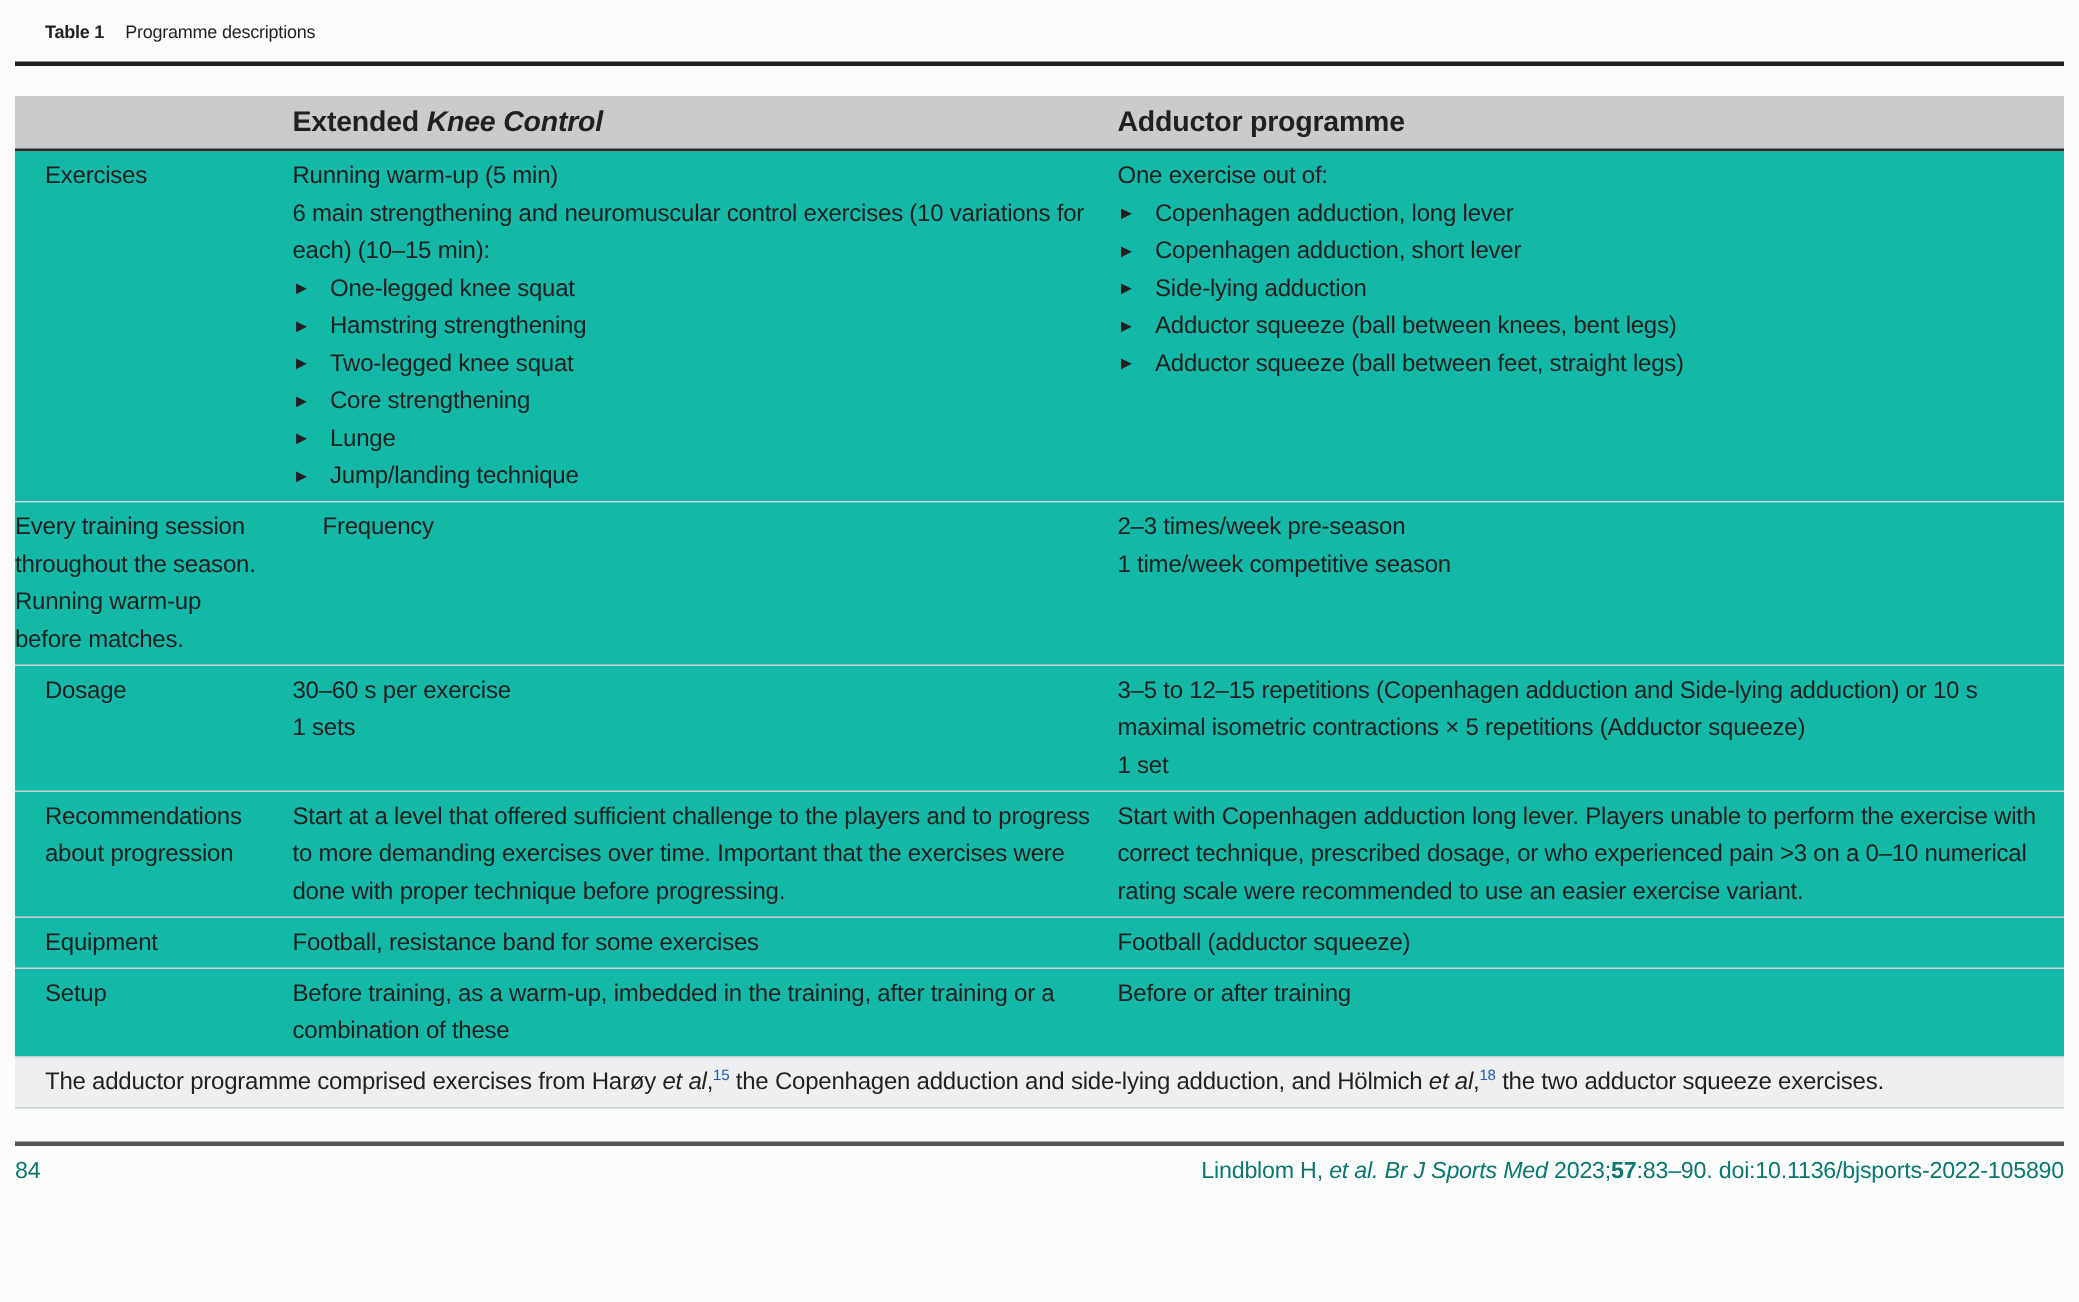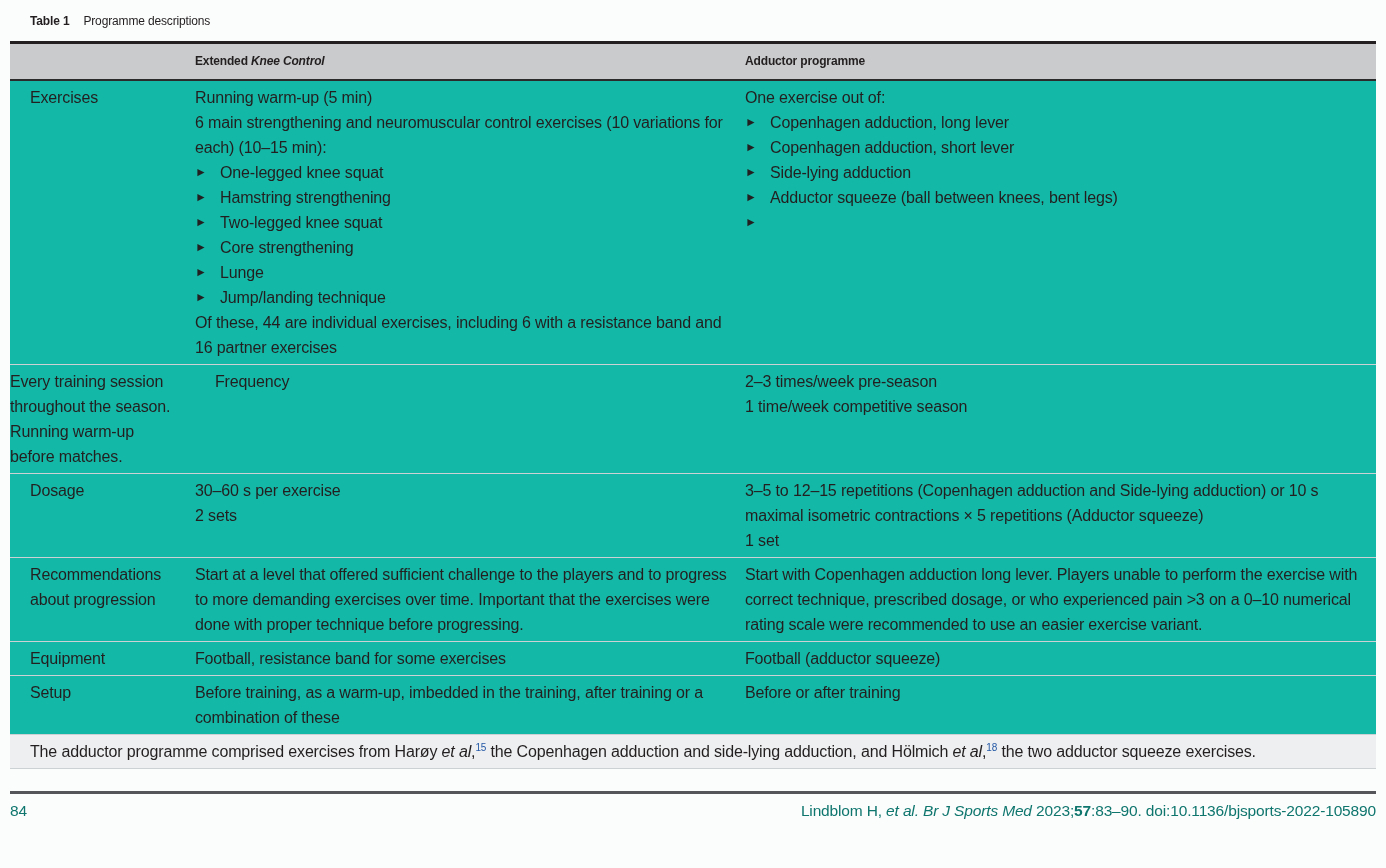--- a/index.html
+++ b/index.html
@@ -13,21 +13,21 @@
   }
   .page{padding:0 10px;}
   
   .tbl-title{padding:9px 0 8px 20px;font-size:12px;line-height:24px;}
   .tbl-title .tnum{font-weight:bold;margin-right:14px;}
   
   .tbl{border-top:3px solid #231f20;}
   .thead{
     display:grid;grid-template-columns:185px 550px 631px;
     background:#c9cbcc;border-bottom:2px solid #2b2b2b;
-    padding:7px 0;font-size:12px;font-weight:bold;line-height:21px;
+    padding:7px 0;font-size:19px;font-weight:bold;line-height:21px;margin-top:20px;
   }
   .thead .hc2{padding-right:14px;}
   .trow{
     display:grid;grid-template-columns:185px 550px 631px;
     background:#14b8a6;border-bottom:1px solid #ccd1d4;
     padding:4px 0;font-size:16px;line-height:25px;
   }
   .cell{padding-right:14px;}
   .c-label{padding-left:20px;padding-right:8px;}
   .line{margin:0;}
@@ -91,21 +91,20 @@
             <span>Core strengthening</span>
           </div>
         <div class="bline">
             <span class="bul">►</span>
             <span>Lunge</span>
           </div>
         <div class="bline">
             <span class="bul">►</span>
             <span>Jump/landing technique</span>
           </div>
-        <p class="line">Of these, 44 are individual exercises, including 6 with a resistance band and 16 partner exercises</p>
       </div>
       <div class="cell">
         <p class="line">One exercise out of:</p>
         <div class="bline">
             <span class="bul">►</span>
             <span>Copenhagen adduction, long lever</span>
           </div>
         <div class="bline">
             <span class="bul">►</span>
             <span>Copenhagen adduction, short lever</span>
@@ -113,40 +112,41 @@
         <div class="bline">
             <span class="bul">►</span>
             <span>Side-lying adduction</span>
           </div>
         <div class="bline">
             <span class="bul">►</span>
             <span>Adductor squeeze (ball between knees, bent legs)</span>
           </div>
         <div class="bline">
             <span class="bul">►</span>
+            <span>Adductor squeeze (ball between feet, straight legs)</span>
           </div>
       </div>
     </div>
 
     <div class="trow">
       <div class="cell">
         <p class="line">Every training session throughout the season. Running warm-up before matches.</p>
       </div>
       <div class="cell c-label">Frequency</div>
       <div class="cell">
         <p class="line">2–3 times/week pre-season</p>
         <p class="line">1 time/week competitive season</p>
       </div>
     </div>
 
     <div class="trow">
       <div class="cell c-label">Dosage</div>
       <div class="cell">
         <p class="line">30–60 s per exercise</p>
-        <p class="line">2 sets</p>
+        <p class="line">1 sets</p>
       </div>
       <div class="cell">
         <p class="line">3–5 to 12–15 repetitions (Copenhagen adduction and Side-lying adduction) or 10 s maximal isometric contractions × 5 repetitions (Adductor squeeze)</p>
         <p class="line">1 set</p>
       </div>
     </div>
 
     <div class="trow">
       <div class="cell c-label">Recommendations about progression</div>
       <div class="cell">

